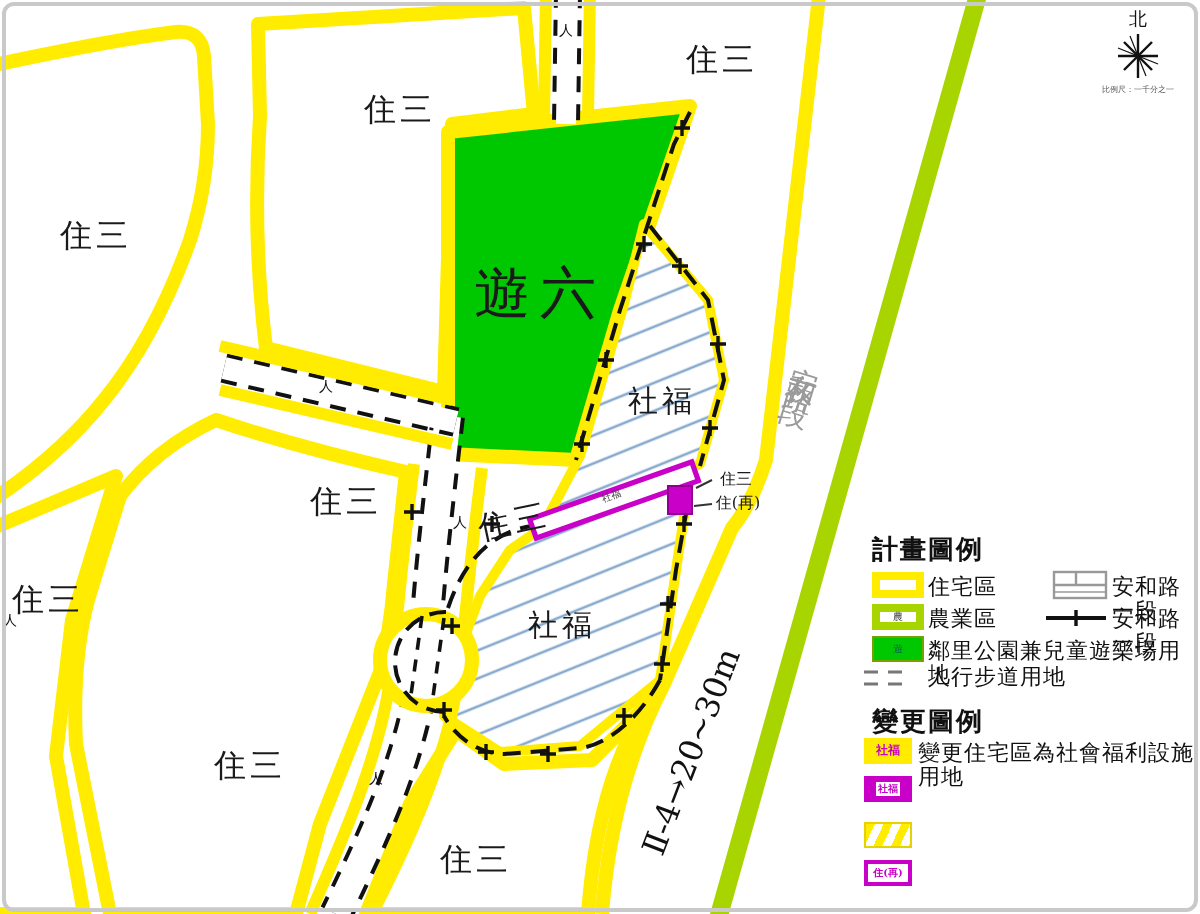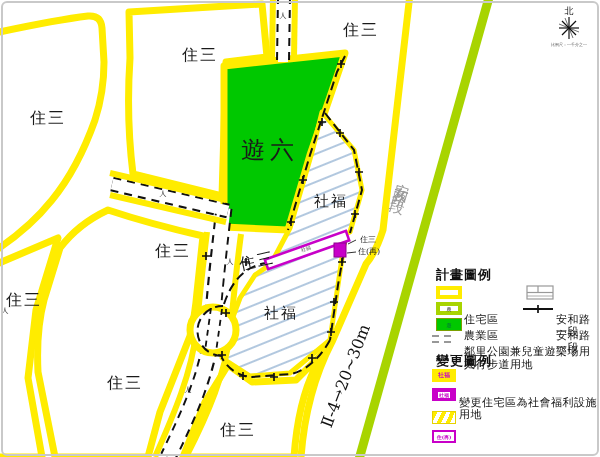--- a/index.html
+++ b/index.html
@@ -5,33 +5,33 @@
   html,body{margin:0;padding:0;background:#fff;}
   #stage{position:relative;width:600px;height:457px;background:#fff;overflow:hidden;
          font-family:"DejaVu Serif",serif;}
   #frame{position:absolute;left:1px;top:1px;width:594px;height:451px;border:2px solid #c9c9c9;
          border-radius:6px;pointer-events:none;}
   svg{position:absolute;left:0;top:0;}
   .lbl{position:absolute;transform:translate(-50%,-50%);white-space:nowrap;color:#1a1a1a;
        line-height:1;}
   .zone{font-size:16px;letter-spacing:2px;}
   .zone-sm{font-size:8px;letter-spacing:0;}
-  .park-lbl{font-size:24px;letter-spacing:5px;font-weight:500;}
+  .park-lbl{font-size:28px;letter-spacing:5px;font-weight:500;font-family:Liberation Mono, monospace;}
   .welfare-lbl{font-size:15px;letter-spacing:2px;}
   .agri-lbl{font-size:25px;font-weight:500;}
   .ped{font-size:7px;color:#111;}
   .roadname{position:absolute;writing-mode:vertical-rl;color:#9a9a9a;font-size:15px;
             letter-spacing:4px;transform:translate(-50%,-50%) rotate(17deg);}
   .dim{font-size:16px;color:#111;}
   .north{font-size:9px;color:#111;}
   .scalenote{font-size:4px;color:#555;letter-spacing:0;}
   .striplbl{font-size:5px;color:#444;}
   
   .leg-title{position:absolute;font-size:13px;font-weight:bold;color:#111;letter-spacing:1px;}
-  .leg-label{position:absolute;font-size:11px;color:#111;letter-spacing:0.5px;line-height:12px;margin-top:26px;}
+  .leg-label{position:absolute;font-size:11px;color:#111;letter-spacing:0.5px;line-height:12px;}
   .sw{position:absolute;box-sizing:border-box;}
   .sw-res{width:26px;height:13px;border:4px solid #ffec00;background:#fff;}
   .sw-agri{width:26px;height:13px;border:4px solid #a8d400;background:#fff;
            display:flex;align-items:center;justify-content:center;font-size:5px;color:#333;}
   .sw-park{width:26px;height:13px;background:#00c800;border:1px solid #7aa000;
            display:flex;align-items:center;justify-content:center;font-size:5px;color:#064;}
   .sw-c1{width:24px;height:13px;background:#ffec00;display:flex;align-items:center;
          justify-content:center;font-size:6px;font-weight:bold;color:#c800c8;}
   .sw-c2{width:24px;height:13px;background:#c800c8;display:flex;align-items:center;
          justify-content:center;}

